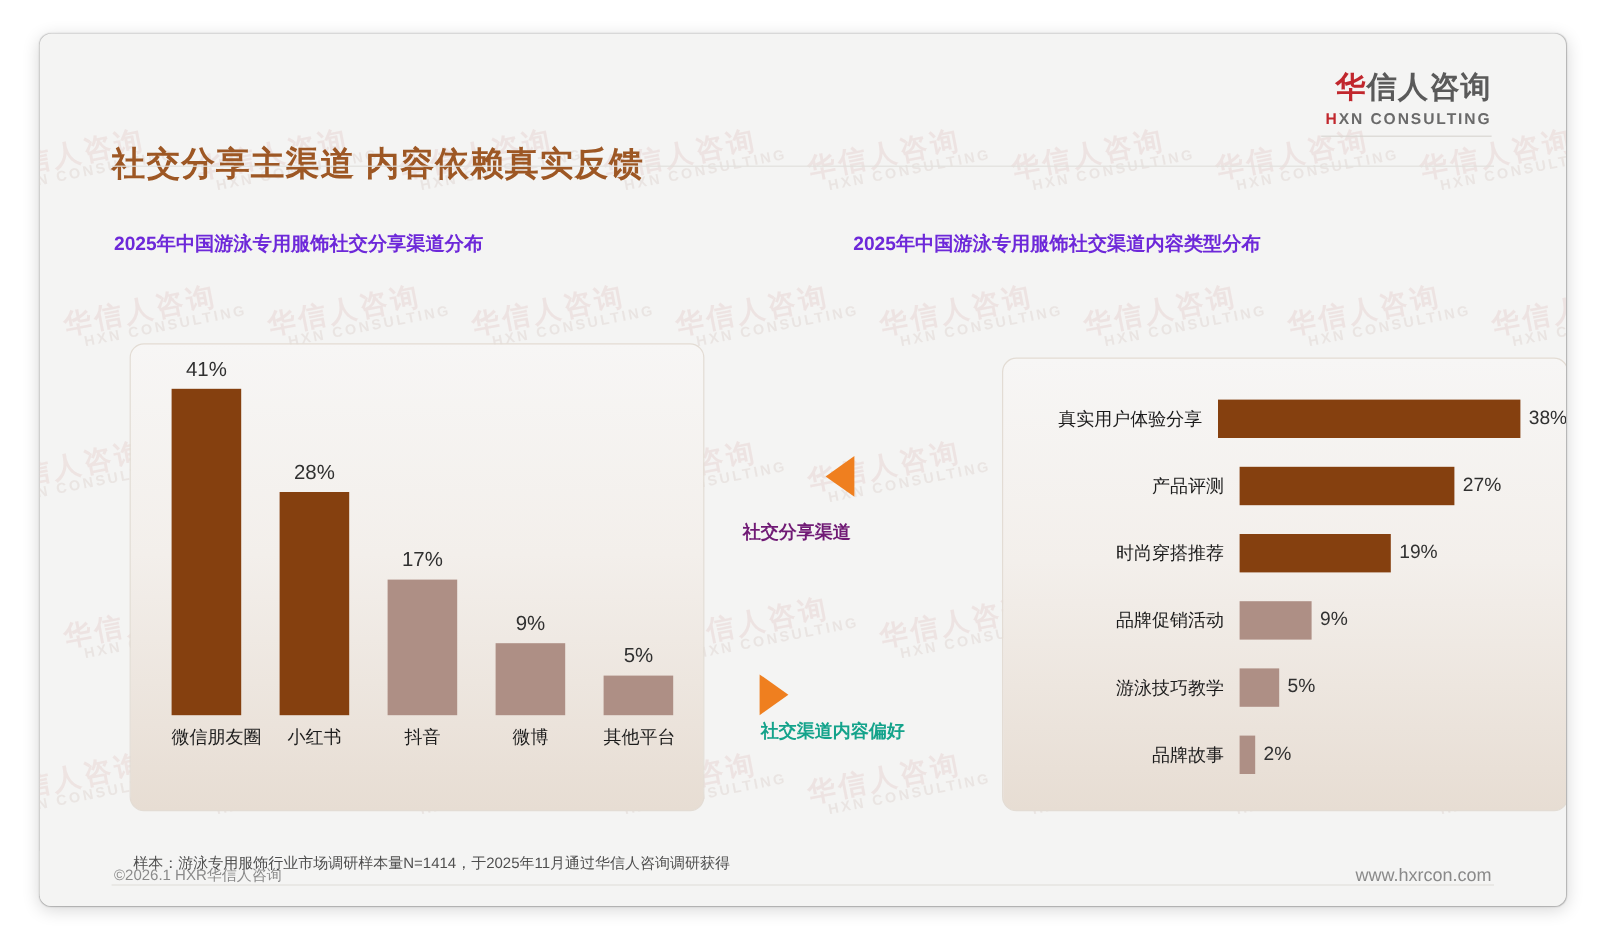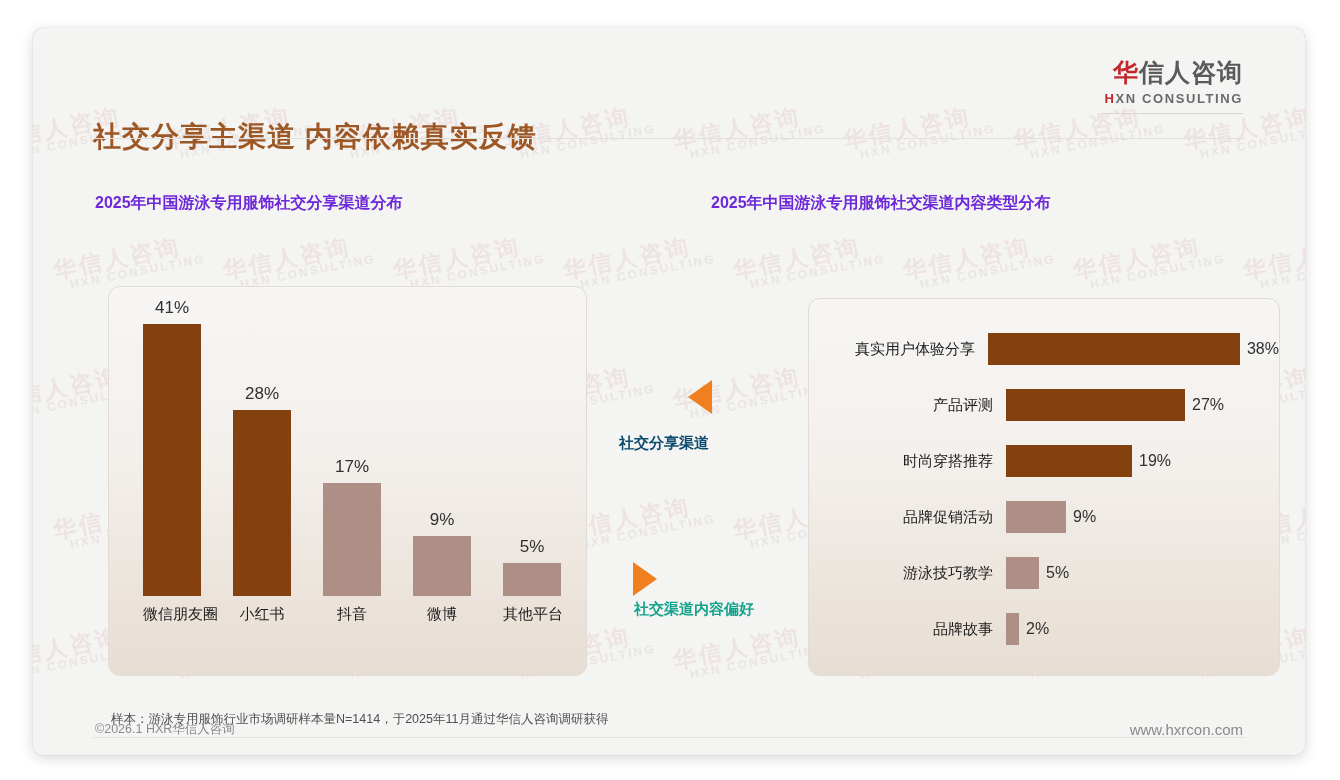--- a/index.html
+++ b/index.html
@@ -136,21 +136,21 @@
   
   .panel {
     position: absolute;
     z-index: 3;
     border-radius: 12px;
     background: linear-gradient(to bottom, #f7f6f5 0%, #f3efeb 45%, #e7ddd3 100%);
     border: 1px solid #e3dcd4;
     overflow: hidden;
   }
   .panel.left  { left: 75px;  top: 258px; width: 477px; height: 388px; }
-  .panel.right { left: 775px; top: 270px; width: 470px; height: 376px; }
+  .panel.right { left: 802px; top: 270px; width: 470px; height: 376px; }
 
   
   .col-chart {
     position: absolute;
     left: 0; top: 0;
     width: 100%; height: 100%;
   }
   .col-item {
     position: absolute;
     bottom: 0;
@@ -231,21 +231,21 @@
   }
   .tri.left  { border-right: 24px solid #ef7f1f; margin-left: 72px; }
   .tri.right { border-left: 24px solid #ef7f1f; margin-right: 98px; }
 
   .conn-label {
     font-size: 15px;
     font-weight: 700;
     white-space: nowrap;
     margin-top: 4px;
   }
-  .conn-label.blue { color: #0c4a6e; margin-top: 20px; }
+  .conn-label.blue { color: #701a75; margin-top: 20px; }
   .conn-label.teal { color: #14a38b; }
 
   
   .footnote {
     position: absolute;
     left: 78px;
     top: 683px;
     font-size: 12.5px;
     color: #4f4f4f;
     z-index: 4;

